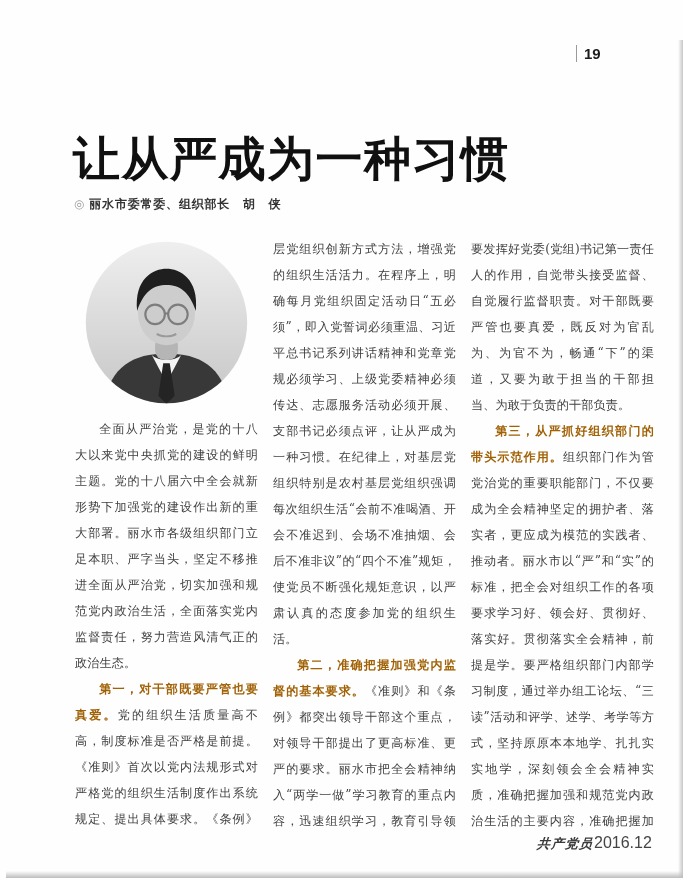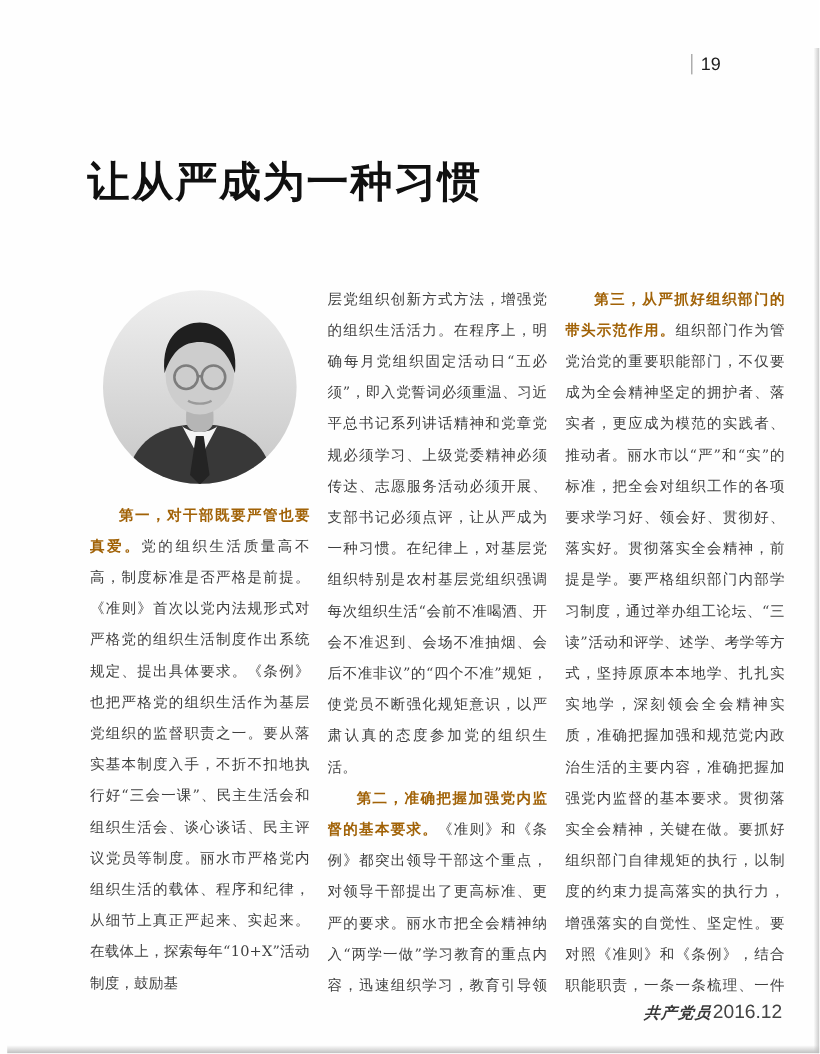--- a/index.html
+++ b/index.html
@@ -8,26 +8,26 @@
     font-family:"DejaVu Serif", serif; color:#3f3f3f; overflow:hidden;
   }
   
   .edge-right { position:absolute; top:40px; right:0; width:5px; height:838px;
     background:linear-gradient(to right, rgba(255,255,255,0), #c7c7c7); }
   .edge-bottom { position:absolute; bottom:0; left:6px; width:677px; height:7px;
     background:linear-gradient(to bottom, rgba(255,255,255,0), #bdbdbd); }
 
   .pagenum {
     position:absolute; top:45px; left:576px;
-    font-family:"Liberation Sans", sans-serif; font-weight:normal; font-size:15px; color:#1c1c1c;
+    font-family:"Liberation Sans", sans-serif; font-weight:bold; font-size:15px; color:#1c1c1c;
     border-left:1.5px solid #9a9a9a; padding-left:7px; line-height:17px;
   }
   .title {
     position:absolute; top:128px; left:73px; margin:0;
-    font-size:35px; font-weight:900; color:#101010; letter-spacing:1.5px;
+    font-size:47px; font-weight:900; color:#101010; letter-spacing:1.5px;
     font-family:"DejaVu Serif", serif; white-space:nowrap;
   }
   .byline {
     position:absolute; top:196px; left:74px;
     font-family:"Liberation Sans", sans-serif; font-weight:bold; font-size:12px; color:#333;
     letter-spacing:0.8px;
   }
   .byline .bullet { color:#9a9a9a; font-weight:normal; margin-right:4px; font-size:12px; }
 
   .columns {
@@ -62,20 +62,23 @@
 
 <div class="page">
 
   <div class="edge-right"></div>
   <div class="edge-bottom"></div>
 
   <div class="pagenum">19</div>
 
   <h1 class="title">让从严成为一种习惯</h1>
 
+  <div class="byline">
+    <span class="bullet">◎</span><span>丽水市委常委、组织部长　胡　侠</span>
+  </div>
 
   <div class="columns">
 
     <div class="col">
       <div class="photo">
         <svg viewBox="0 0 100 100" width="163" height="163" aria-hidden="true">
           <defs>
             <clipPath id="pc">
                 <circle cx="50" cy="50" r="49.5"></circle>
               </clipPath>
@@ -92,29 +95,31 @@
             <rect x="43" y="58" width="14" height="15" rx="6" fill="#b5b5b5"></rect>
             <ellipse cx="50" cy="44" rx="17.5" ry="20" fill="#cdcdcd"></ellipse>
             <path d="M32,43 C30,23 42,17 50,17 C58,17 70,23 68,43 C64,31 58,27 50,27 C42,27 36,31 32,43 Z" fill="#1f1f1f"></path>
             <circle cx="43" cy="45" r="6" fill="none" stroke="#7d7d7d" stroke-width="1.3"></circle>
             <circle cx="57" cy="45" r="6" fill="none" stroke="#7d7d7d" stroke-width="1.3"></circle>
             <line x1="48.6" y1="44.5" x2="51.4" y2="44.5" stroke="#7d7d7d" stroke-width="1.3"></line>
             <path d="M44,57 C47,59 53,59 56,57" fill="none" stroke="#9a9a9a" stroke-width="1.2"></path>
           </g>
         </svg>
       </div>
+      <p class="indent">全面从严治党，是党的十八大以来党中央抓党的建设的鲜明主题。党的十八届六中全会就新形势下加强党的建设作出新的重大部署。丽水市各级组织部门立足本职、严字当头，坚定不移推进全面从严治党，切实加强和规范党内政治生活，全面落实党内监督责任，努力营造风清气正的政治生态。</p>
       <p class="indent"><b class="lead">第一，对干部既要严管也要真爱。</b><span>党的组织生活质量高不高，制度标准是否严格是前提。《准则》首次以党内法规形式对严格党的组织生活制度作出系统规定、提出具体要求。《条例》也把严格党的组织生活作为基层党组织的监督职责之一。要从落实基本制度入手，不折不扣地执行好“三会一课”、民主生活会和组织生活会、谈心谈话、民主评议党员等制度。丽水市严格党内组织生活的载体、程序和纪律，从细节上真正严起来、实起来。在载体上，探索每年“10+X”活动制度，鼓励基</span></p>
     </div>
 
     <div class="col">
       <p>层党组织创新方式方法，增强党的组织生活活力。在程序上，明确每月党组织固定活动日“五必须”，即入党誓词必须重温、习近平总书记系列讲话精神和党章党规必须学习、上级党委精神必须传达、志愿服务活动必须开展、支部书记必须点评，让从严成为一种习惯。在纪律上，对基层党组织特别是农村基层党组织强调每次组织生活“会前不准喝酒、开会不准迟到、会场不准抽烟、会后不准非议”的“四个不准”规矩，使党员不断强化规矩意识，以严肃认真的态度参加党的组织生活。</p>
       <p class="indent"><b class="lead">第二，准确把握加强党内监督的基本要求。</b><span>《准则》和《条例》都突出领导干部这个重点，对领导干部提出了更高标准、更严的要求。丽水市把全会精神纳入“两学一做”学习教育的重点内容，迅速组织学习，教育引导领导干部认真对照党内政治生活存在的十个方面问题，进一步梳理个人问题清单，深刻剖析根源，明确整改方向，逐一整改落实。要立足当前，把全会精神作为干部教育培训的必修课，有序组织开展教育培训，做到分层、分期、分批组织学习，确保各级领导干部全覆盖。要着眼长远，坚持正确选人用人导向，坚决抵制领导干部违规干预干部选拔任用的行为，用好的作风选作风好的人。要突出重点，加强对党的领导机关和领导干部特别是主要领导干部的监督，让权力在阳光下运行。</span></p>
     </div>
 
     <div class="col">
+      <p>要发挥好党委(党组)书记第一责任人的作用，自觉带头接受监督、自觉履行监督职责。对干部既要严管也要真爱，既反对为官乱为、为官不为，畅通“下”的渠道，又要为敢于担当的干部担当、为敢于负责的干部负责。</p>
       <p class="indent"><b class="lead">第三，从严抓好组织部门的带头示范作用。</b><span>组织部门作为管党治党的重要职能部门，不仅要成为全会精神坚定的拥护者、落实者，更应成为模范的实践者、推动者。丽水市以“严”和“实”的标准，把全会对组织工作的各项要求学习好、领会好、贯彻好、落实好。贯彻落实全会精神，前提是学。要严格组织部门内部学习制度，通过举办组工论坛、“三读”活动和评学、述学、考学等方式，坚持原原本本地学、扎扎实实地学，深刻领会全会精神实质，准确把握加强和规范党内政治生活的主要内容，准确把握加强党内监督的基本要求。贯彻落实全会精神，关键在做。要抓好组织部门自律规矩的执行，以制度的约束力提高落实的执行力，增强落实的自觉性、坚定性。要对照《准则》和《条例》，结合职能职责，一条一条梳理、一件一件研究、一项一项落实，切实将全会精神融入到干部、组织、人才等各项工作中去。要按照全会的要求，认真谋划好下步工作思路，不断提高组织工作服务大局、服务发展、服务党员干部人才和服务群众的水平。</span></p>
     </div>
 
   </div>
 
   <div class="footer">
     <span class="logo">共产党员</span><span class="issue">2016.12</span>
   </div>
 
 </div>

